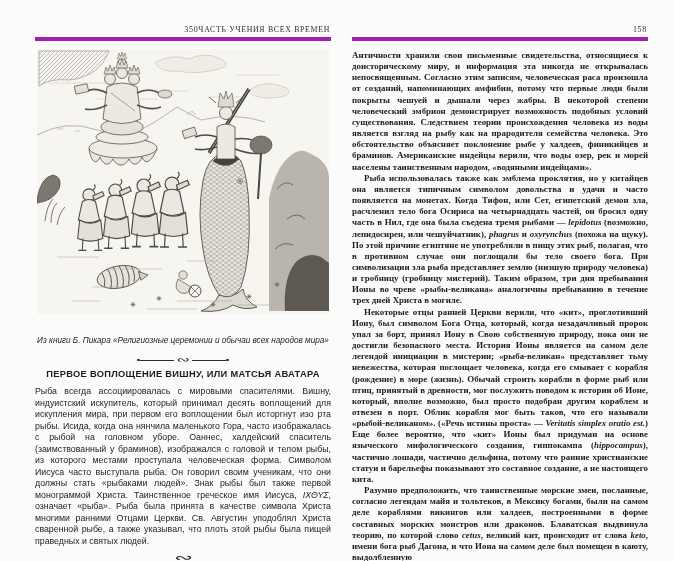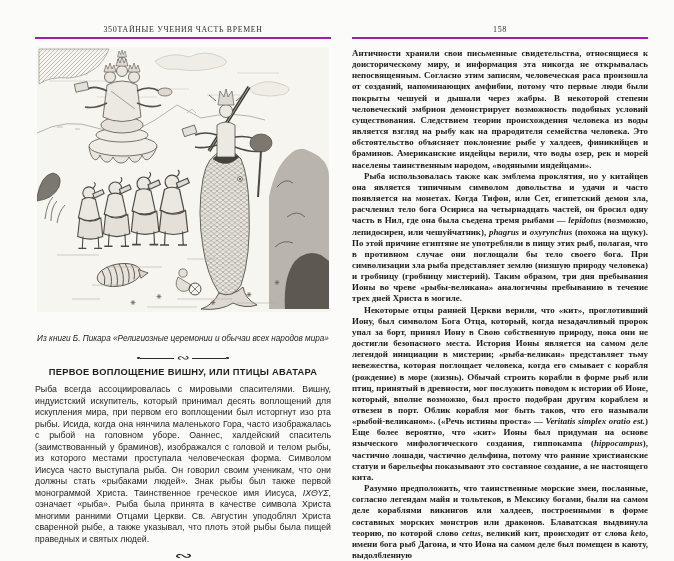--- a/index.html
+++ b/index.html
@@ -6,23 +6,23 @@
   body{
     width:674px;height:561px;position:relative;overflow:hidden;
     background:#fbfbfa;color:#1e1d1b;
     font-family:"Liberation Serif", serif;
   }
   .page{position:absolute;top:25px;width:296px;}
   .page-left{left:35px;}
   .page-right{left:352px;}
 
   .running-head{
-    display:flex;justify-content:center;align-items:baseline;
+    display:flex;justify-content:flex-end;align-items:baseline;
     font-size:7.8px;letter-spacing:0.7px;color:#2e2d2a;
-    border-bottom:2px solid #a21caf;padding:0 1px 3px 1px;
+    border-bottom:4px solid #a21caf;padding:0 1px 3px 1px;
   }
   .running-head .pagenum{font-size:8px;}
 
   figure{margin:8px auto 0 auto;width:292px;padding:0;}
   figure svg{display:block;}
 
   .caption{
     margin-top:22px;text-align:center;
     font-family:"Liberation Sans", sans-serif;font-style:italic;
     font-size:8.2px;color:#1e1d1b;
@@ -62,21 +62,21 @@
     font-family:"DejaVu Sans", sans-serif;font-style:italic;font-size:13px;
   }
   .end-ornament span{display:inline-block;transform:scaleX(1.7);}
 </style>
 </head>
 <body>
 
 <div class="page page-left">
   <div class="running-head">
     <span class="pagenum">350</span>
-    <span class="title">ТАЙНЫЕ УЧЕНИЯ ЧАСТЬ ВРЕМЕН</span>
+    <span class="title">ЧАСТЬ УЧЕНИЯ ВСЕХ ВРЕМЕН</span>
   </div>
 
   <figure>
     <svg viewBox="0 0 292 265" width="292" height="265" role="img" aria-label="Гравюра: многоголовое коронованное божество на лотосе, коронованная фигура, выходящая изо рта огромной рыбы, молящиеся люди и раковина">
       <defs>
         <pattern id="scl" width="6" height="4.5" patternUnits="userSpaceOnUse">
           <path d="M0 0 Q3 4 6 0" fill="none" stroke="#8f8a80" stroke-width="0.55"></path>
           <path d="M-3 2.2 Q0 6.2 3 2.2 M3 2.2 Q6 6.2 9 2.2" fill="none" stroke="#8f8a80" stroke-width="0.55"></path>
         </pattern>
         <pattern id="ht" width="4" height="4" patternUnits="userSpaceOnUse">
@@ -201,21 +201,21 @@
   <div class="caption">Из книги Б. Пикара «Религиозные церемонии и обычаи всех народов мира»</div>
 
   <div class="divider">
     <span class="dot"></span>
     <span class="line"></span>
     <span class="swirl">∾</span>
     <span class="line"></span>
     <span class="dot"></span>
   </div>
 
-  <h2 class="section-heading">ПЕРВОЕ ВОПЛОЩЕНИЕ ВИШНУ, ИЛИ ПТИЦЫ АВАТАРА</h2>
+  <h2 class="section-heading">ПЕРВОЕ ВОПЛОЩЕНИЕ ВИШНУ, ИЛИ МАТСЬЯ АВАТАРА</h2>
 
   <div class="body-left">
       <p class="no-indent">Рыба всегда ассоциировалась с мировыми спасителями. Вишну, индуистский искупитель, который принимал десять воплощений для искупления мира, при первом его воплощении был исторгнут изо рта рыбы. Исида, когда она нянчила маленького Гора, часто изображалась с рыбой на головном уборе. Оаннес, халдейский спаситель (заимствованный у браминов), изображался с головой и телом рыбы, из которого местами проступала человеческая форма. Символом Иисуса часто выступала рыба. Он говорил своим ученикам, что они должны стать «рыбаками людей». Знак рыбы был также первой монограммой Христа. Таинственное греческое имя Иисуса, <i>ΙΧΘΥΣ</i>, означает «рыба». Рыба была принята в качестве символа Христа многими ранними Отцами Церкви. Св. Августин уподоблял Христа сваренной рыбе, а также указывал, что плоть этой рыбы была пищей праведных и святых людей.</p>
     </div>
 
   <div class="end-ornament">
     <span>∾</span>
   </div>
 </div>
 

